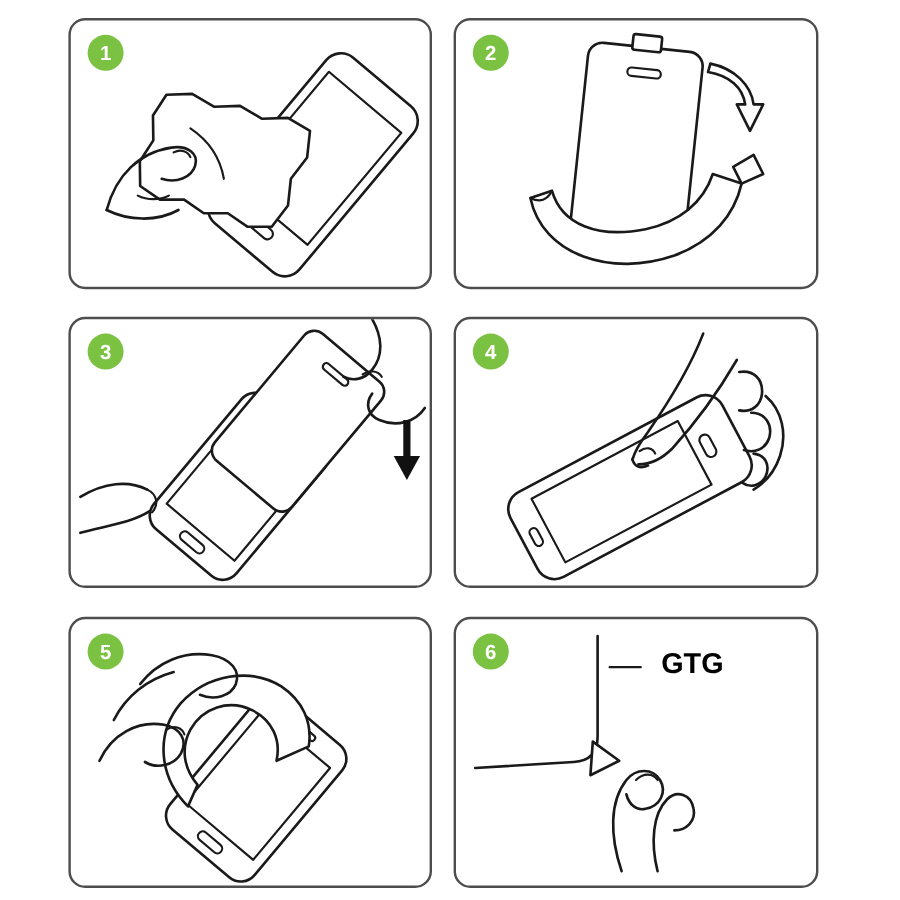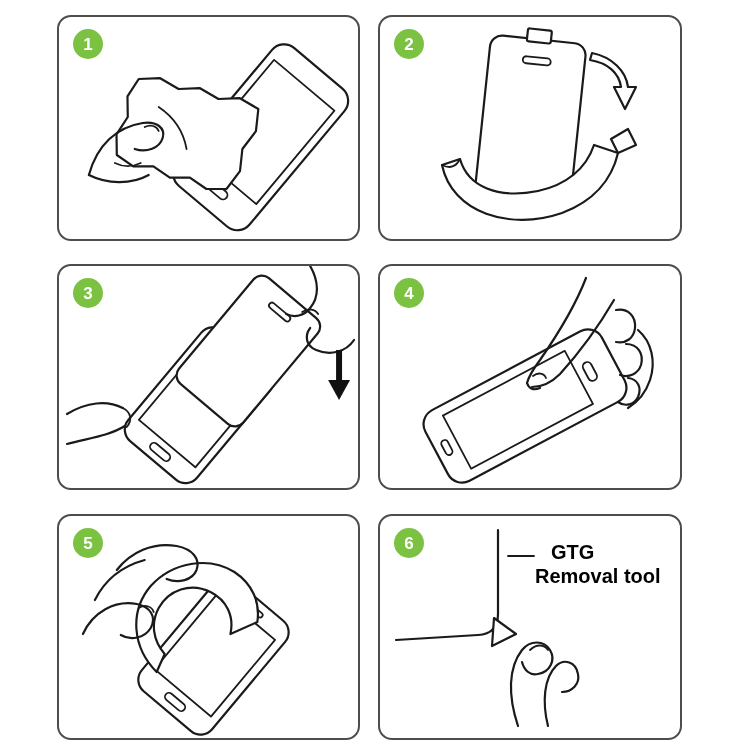--- a/index.html
+++ b/index.html
@@ -8,21 +8,21 @@
   .p1{left:57px;top:15px;}
   .p2{left:378px;top:15px;width:304px;}
   .p3{left:57px;top:264px;}
   .p4{left:378px;top:264px;width:304px;}
   .p5{left:57px;top:514px;}
   .p6{left:378px;top:514px;width:304px;}
   .art{position:absolute;left:0;top:0;width:100%;height:100%;}
   .badge{position:absolute;top:12px;left:14px;width:30px;height:30px;border-radius:50%;
          background:#7cc242;display:flex;align-items:center;justify-content:center;z-index:3;}
   .badge span{color:#ffffff;font-weight:bold;font-size:17px;line-height:1;}
-  .gtg{position:absolute;left:155px;top:24px;z-index:2;font-weight:bold;font-size:20px;line-height:1.2;color:#000;}
+  .gtg{position:absolute;left:155px;top:24px;z-index:2;font-weight:bold;font-size:24px;line-height:1.2;color:#000;}
   .gtg .l1{display:block;margin-left:16px;}
   .gtg .l2{display:block;}
   svg .ln{fill:none;stroke:#1a1a1a;stroke-width:2.2;stroke-linecap:round;stroke-linejoin:round;}
   svg .thin{fill:none;stroke:#1a1a1a;stroke-width:1.8;stroke-linecap:round;stroke-linejoin:round;}
   svg .wh{fill:#ffffff;stroke:#1a1a1a;stroke-width:2.2;stroke-linejoin:round;}
   svg .blk{fill:#111111;stroke:none;}
 </style>
 </head>
 <body>
 
@@ -129,21 +129,20 @@
       <path class="ln" d="M36,84 C46,64 64,50 86,44"></path>
     </svg>
   </section>
 
   <section class="panel p6">
     <div class="badge">
       <span>6</span>
     </div>
     <div class="gtg">
       <span class="l1">GTG</span>
-      <span class="l2">Removal tool</span>
     </div>
     <svg class="art" viewBox="0 0 300 222" preserveAspectRatio="none" aria-hidden="true">
       <path class="ln" d="M118,14 L118,98 Q118,118 98,119 L16,124"></path>
       <path class="thin" d="M128,40 L154,40"></path>
       <polygon class="wh" points="114,102 136,118 112,130"></polygon>
       <path class="ln" d="M138,210 C128,180 128,152 142,134 C150,124 164,124 170,134 C176,144 170,156 158,158 C150,160 144,154 142,146"></path>
       <path class="thin" d="M150,134 C156,128 164,128 168,134"></path>
       <path class="ln" d="M168,210 C162,186 164,162 176,150 C184,142 196,146 198,158 C200,168 192,176 182,176"></path>
     </svg>
   </section>

